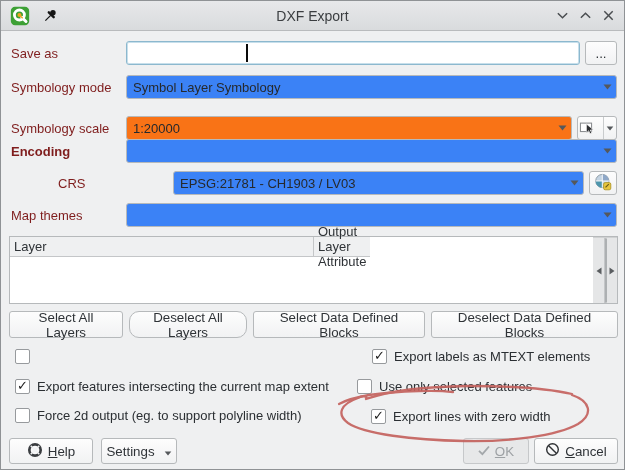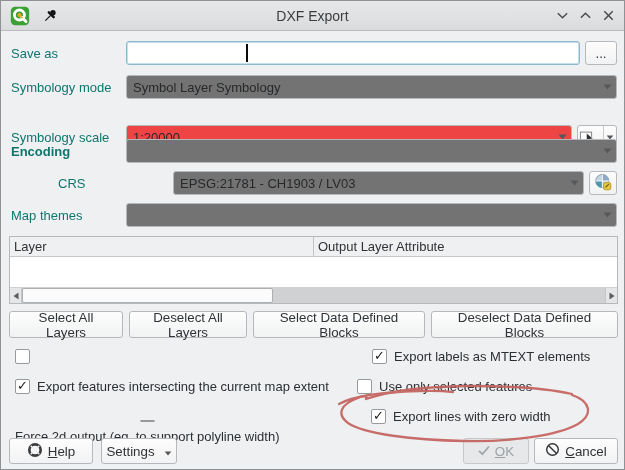--- a/index.html
+++ b/index.html
@@ -11,43 +11,43 @@
   .titlebar { position:absolute; top:0; left:0; right:0; height:30px;
     background:linear-gradient(#e7e8ea,#d9dbdd); border-bottom:1px solid #b9bbbd;
     display:flex; align-items:center; padding:0 8px; }
   .titlebar .title { position:absolute; left:0; right:0; text-align:center; font-size:14px; color:#3b3e41; pointer-events:none; }
   .tb-icon { width:22px; height:22px; display:flex; align-items:center; justify-content:center; }
   .tb-btns { margin-left:auto; display:flex; gap:7px; z-index:2; }
   .tb-btn { width:16px; height:16px; display:flex; align-items:center; justify-content:center; cursor:pointer; }
 
   
   .row { position:absolute; left:10px; right:7px; height:24px; display:flex; align-items:center; }
-  .row .lbl { width:115px; flex:0 0 115px; color:#0f766e; }
+  .row .lbl { width:115px; flex:0 0 115px; color:#7f1d1d; }
   .field-wrap { flex:1; display:flex; gap:5px; align-items:stretch; height:24px; }
 
   .tinput { flex:1; height:24px; background:#fff; border:1px solid #8cb8ce; border-radius:3px;
     box-shadow:0 0 0 1px #c7dfeb inset; padding:0 4px; font:inherit; color:#111; outline:none; }
   .caret { position:absolute; left:120px; top:3px; width:1.5px; height:18px; background:#0a0a0a; }
 
-  .combo { flex:1; height:24px; background:#737373; border:1px solid #b6b9bb; border-radius:3px;
+  .combo { flex:1; height:24px; background:#3b82f6; border:1px solid #b6b9bb; border-radius:3px;
     display:flex; align-items:center; padding-left:6px; cursor:pointer; color:#26292c; }
   .combo .cval { flex:1; white-space:nowrap; overflow:hidden; }
   .combo .arrow, .btn .arrow { flex:0 0 18px; display:flex; align-items:center; justify-content:center; height:100%; }
 
   .btn { background:linear-gradient(#fdfdfd,#f1f2f3); border:1px solid #b6b9bb; border-radius:3px;
     display:flex; align-items:center; justify-content:center; gap:5px; color:#2f3337; cursor:pointer; }
   .btn.square { flex:0 0 32px; }
   .btn.iconbtn { flex:0 0 28px; }
   .split { flex:0 0 40px; display:flex; }
   .split .main { flex:1; display:flex; align-items:center; justify-content:center; }
   .split .arrow { flex:0 0 13px; border-left:1px solid #c9cccd; }
 
   
   .layer-table { position:absolute; left:8px; top:235px; width:609px; height:68px;
-    border:1px solid #b6b9bb; background:#fff; display:flex; flex-direction:column; }
+    border:1px solid #b6b9bb; background:#fff; display:flex; flex-direction:row; }
   .thead { display:flex; height:20px; background:#eff0f1; border-bottom:1px solid #c4c6c8; flex:0 0 20px; }
   .th { padding:1px 4px; display:flex; align-items:center; color:#2f3337; }
   .th.c1 { width:304px; border-right:1px solid #c4c6c8; }
   .th.c2 { flex:1; }
   .tbody { flex:1; background:#fff; }
   .hscroll { flex:0 0 16px; display:flex; align-items:stretch; border-top:1px solid #cfd1d2; background:#d4d6d7; }
   .sb-arrow { flex:0 0 12px; display:flex; align-items:center; justify-content:center; background:#e5e6e7; cursor:pointer; }
   .sb-arrow.left { border-right:1px solid #c4c6c8; }
   .sb-arrow.right { border-left:1px solid #c4c6c8; }
   .sb-track { flex:1; position:relative; background:#cfd1d2; }
@@ -135,24 +135,24 @@
         <span class="cval">Symbol Layer Symbology</span>
         <span class="arrow">
             <svg width="9" height="6" viewBox="0 0 9 6">
               <polygon points="0.5,0.5 8.5,0.5 4.5,5.5" fill="#55585b"></polygon>
             </svg>
           </span>
       </div>
     </div>
   </div>
 
-  <div class="row" style="top:124px;">
+  <div class="row" style="top:115px;">
     <span class="lbl">Symbology scale</span>
     <div class="field-wrap">
-      <div class="combo" style="background:#ef4444;">
+      <div class="combo" style="background:#f97316;">
         <span class="cval">1:20000</span>
         <span class="arrow">
             <svg width="9" height="6" viewBox="0 0 9 6">
               <polygon points="0.5,0.5 8.5,0.5 4.5,5.5" fill="#55585b"></polygon>
             </svg>
           </span>
       </div>
       <div class="btn split">
         <span class="main">
           <svg width="18" height="16" viewBox="0 0 20 18">
@@ -244,21 +244,21 @@
             <polygon points="0.5,0.5 0.5,7.5 5.5,4" fill="#5a5d60"></polygon>
           </svg>
         </span>
     </div>
   </div>
 
   <div class="selrow">
     <button class="btn" style="width:114px;">
         <span>Select All Layers</span>
       </button>
-    <button class="btn" style="width:118px;">
+    <button class="btn" style="width:118px;border-radius:10px;">
         <span>Deselect All Layers</span>
       </button>
     <button class="btn" style="width:172px;">
         <span>Select Data Defined Blocks</span>
       </button>
     <button class="btn" style="width:187px;">
         <span>Deselect Data Defined Blocks</span>
       </button>
   </div>
 
@@ -270,21 +270,21 @@
     <span class="cb-label">Export labels as MTEXT elements</span>
   </div>
   <div class="cbrow checked" style="left:14px; top:375px;">
     <span class="cb-box"></span>
     <span class="cb-label">Export features intersecting the current map extent</span>
   </div>
   <div class="cbrow" style="left:356px; top:375px;">
     <span class="cb-box"></span>
     <span class="cb-label">Use only selected features</span>
   </div>
-  <div class="cbrow" style="left:14px; top:419px;flex-direction:column;">
+  <div class="cbrow" style="left:14px; top:404px;">
     <span class="cb-box"></span>
     <span class="cb-label">Force 2d output (eg. to support polyline width)</span>
   </div>
   <div class="cbrow checked" style="left:370px; top:405px;">
     <span class="cb-box"></span>
     <span class="cb-label">Export lines with zero width</span>
   </div>
 
   <div class="footer-btn" style="left:8px; width:84px;">
     <button class="btn">

